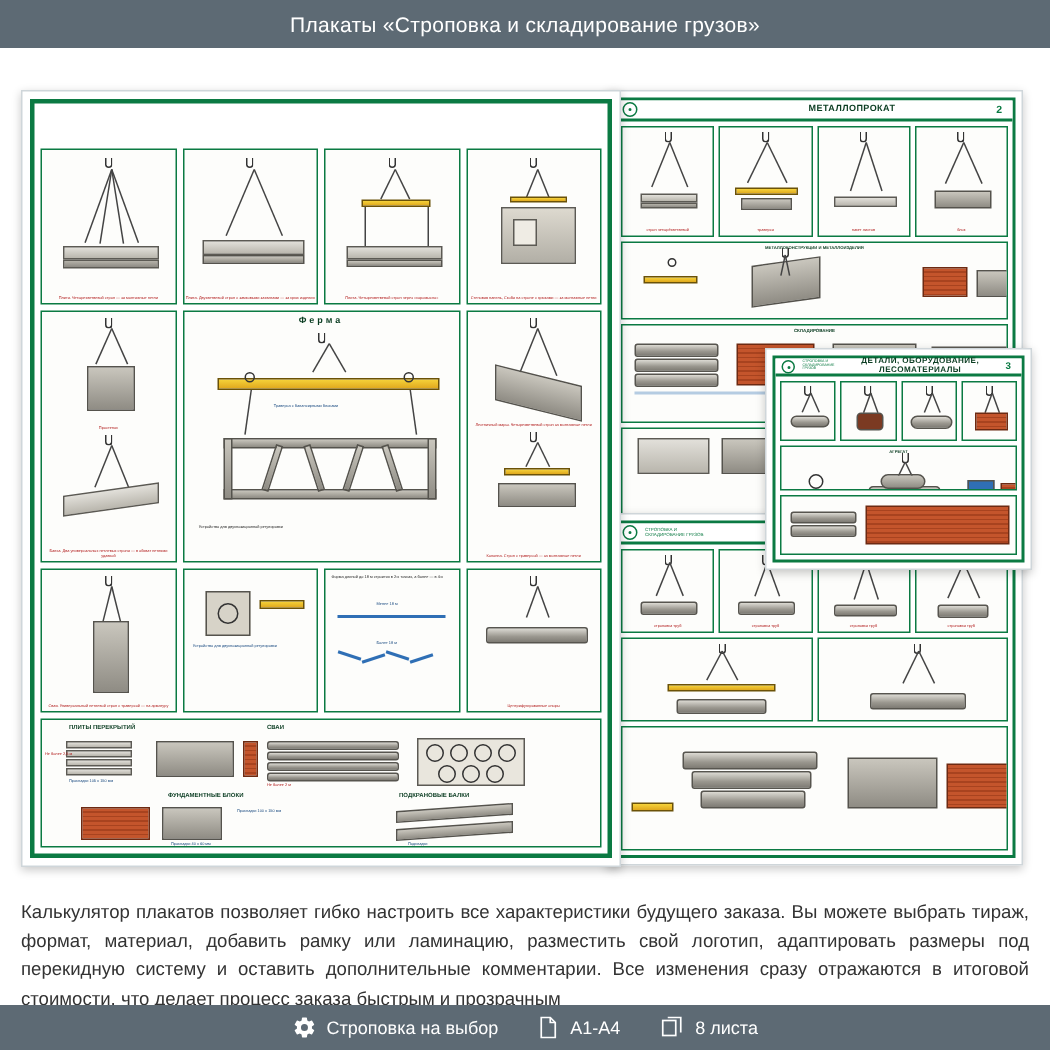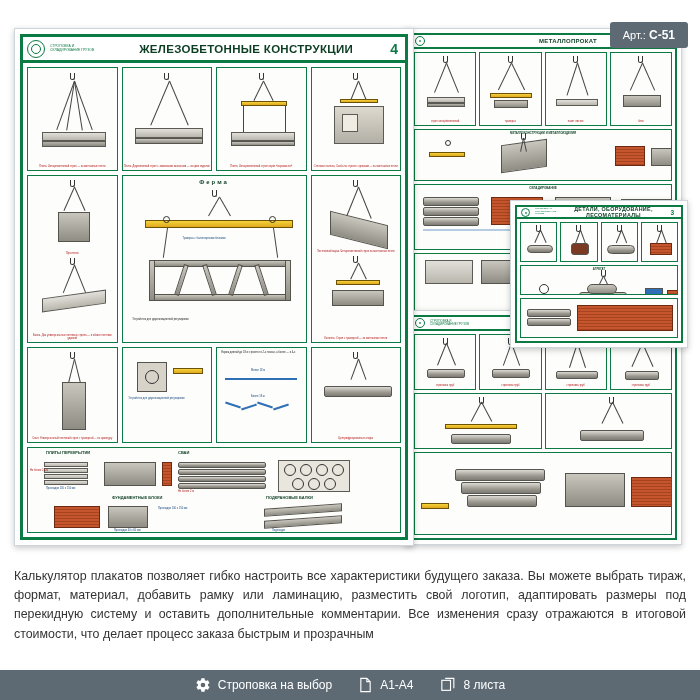--- a/index.html
+++ b/index.html
@@ -198,26 +198,26 @@
     font-size: 12px;
   }
   .fitem { display: flex; align-items: center; gap: 7px; }
   .fitem svg { display: block; }
 </style>
 </head>
 <body>
 
 <div class="page">
 
+  <div class="header">
+    <span>Плакаты «Строповка и складирование грузов»</span>
+  </div>
 
   <div class="stage">
 
-    <div class="art-badge">
-      <span>Арт.: </span><b>С-51</b>
-    </div>
 
     <div class="poster" style="left:404px; top:28px; width:278px; height:300px;">
       <div class="poster-inner">
         <div class="p-head" style="height:14px;">
           <div class="p-logo" style="width:10px;height:10px;"></div>
           <div class="p-logotext"></div>
           <div class="p-title" style="font-size:6px;">МЕТАЛЛОПРОКАТ</div>
           <div class="p-num" style="font-size:7px;">2</div>
         </div>
         <div class="p-grid" style="top:14px; grid-template-columns:repeat(4,1fr); grid-template-rows: 74px 52px 1fr 1fr;">
@@ -403,26 +403,20 @@
             <div class="pipe" style="left:6px;top:10px;width:44px;height:8px;"></div>
             <div class="pipe" style="left:6px;top:19px;width:44px;height:8px;"></div>
             <div class="slabdark" style="left:156px;top:8px;width:14px;height:24px;"></div>
           </div>
         </div>
       </div>
     </div>
 
     <div class="poster" style="left:14px; top:28px; width:400px; height:518px; z-index:30;">
       <div class="poster-inner" style="inset:5px; border-width:3px;">
-        <div class="p-head" style="height:26px; border-bottom-width:3px;">
-          <div class="p-logo" style="width:18px;height:18px;"></div>
-          <div class="p-logotext" style="width:52px;font-size:3.4px;">СТРОПОВКА И СКЛАДИРОВАНИЕ ГРУЗОВ</div>
-          <div class="p-title" style="font-size:11.5px;">ЖЕЛЕЗОБЕТОННЫЕ КОНСТРУКЦИИ</div>
-          <div class="p-num" style="font-size:14px;">4</div>
-        </div>
 
         <div class="p-grid" style="top:26px; grid-template-columns: repeat(4, 1fr); grid-template-rows: 104px 168px 96px 1fr; padding:4px; gap:4px;">
 
           <div class="cell">
             <div class="hook" style="top:5px;"></div>
             <div class="rope" style="left:46px;top:13px;height:52px;transform:rotate(20deg);"></div>
             <div class="rope" style="left:46px;top:13px;height:52px;transform:rotate(-20deg);"></div>
             <div class="rope" style="left:46px;top:13px;height:50px;transform:rotate(9deg);"></div>
             <div class="rope" style="left:46px;top:13px;height:50px;transform:rotate(-9deg);"></div>
             <div class="slab" style="left:14px;top:64px;width:64px;height:9px;"></div>

